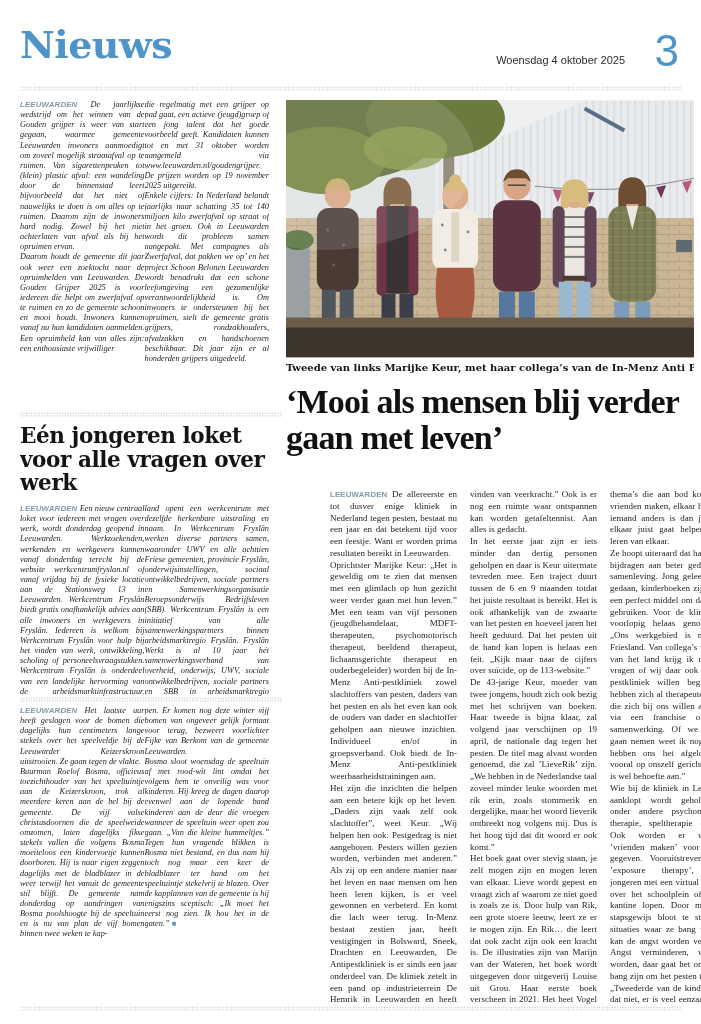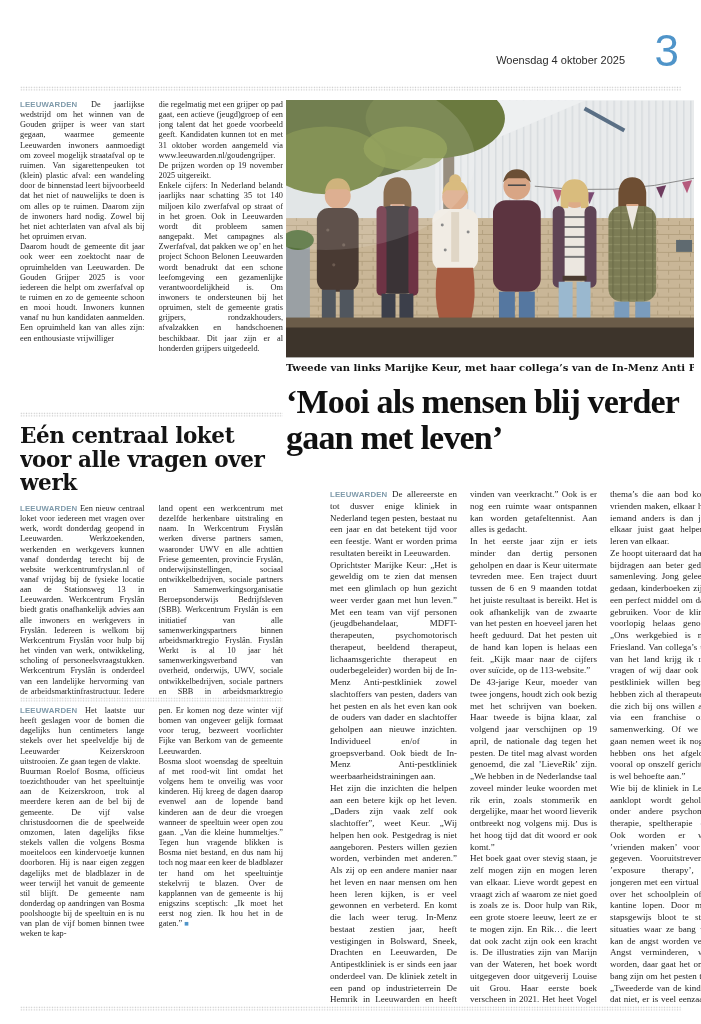--- a/index.html
+++ b/index.html
@@ -12,21 +12,21 @@
         font-size:11px;color:#2b2b2b;}
   .page-number{position:absolute;right:22px;top:26px;font-family:"Liberation Sans",sans-serif;
         font-size:44px;font-weight:400;color:#4f94c9;}
   .dotrule{position:absolute;height:5px;
         background-image:radial-gradient(circle,#c3c3c3 0.7px,transparent 0.9px);
         background-size:2.6px 2.6px;}
   
   .article{position:absolute;overflow:hidden;}
   .headline{font-family:"DejaVu Serif",serif;font-weight:700;color:#141414;
         font-size:21.5px;line-height:1.1;letter-spacing:-0.4px;margin:0 0 9px 0;}
-  .body-cols{display:flex;gap:14px;}
+  .body-cols{display:flex;font-style:italic;}
   .col{width:124.5px;font-size:8.3px;line-height:10.15px;text-align:justify;
         white-space:pre-line;overflow:hidden;}
   .dateline{font-family:"Liberation Sans",sans-serif;font-weight:700;font-size:7.8px;
         color:#7f9aaa;letter-spacing:0.2px;}
   .endmark{color:#4f94c9;font-size:7.5px;}
   
   .photo-wrap{position:absolute;left:286px;top:100px;width:408px;height:258px;overflow:hidden;}
   .caption{position:absolute;left:286px;top:362px;width:408px;font-size:10px;
         white-space:nowrap;overflow:hidden;}
   .caption b{font-family:"DejaVu Serif",serif;font-weight:700;color:#141414;}
@@ -35,37 +35,38 @@
         font-size:34px;line-height:1.07;letter-spacing:-0.8px;margin:0;}
   .main-body{position:absolute;left:286px;top:489px;width:408px;height:518px;
         display:flex;gap:13px;overflow:hidden;margin-left:44px;}
   .main-body .col{width:127px;font-size:9px;line-height:11.75px;}
 </style>
 </head>
 <body>
 
 <div class="page">
 
+  <div class="masthead-title">Nieuws</div>
   <div class="masthead-date">Woensdag 4 oktober 2025</div>
   <div class="page-number">3</div>
   <div class="dotrule" style="left:20px;top:86px;width:661px;"></div>
 
   <div class="article" style="left:20px;top:100px;width:263px;height:310px;">
     <div class="body-cols">
       <div class="col"><span class="dateline">LEEUWARDEN</span> <span>De jaarlijkse wedstrijd om het winnen van de Gouden grijper is weer van start gegaan, waarmee gemeente Leeuwarden inwoners aanmoedigt om zoveel mogelijk straatafval op te ruimen. Van sigarettenpeuken tot (klein) plastic afval: een wandeling door de binnenstad leert bijvoorbeeld dat het niet of nauwelijks te doen is om alles op te ruimen. Daarom zijn de inwoners hard nodig. Zowel bij het niet achterlaten van afval als bij het opruimen ervan.
 Daarom houdt de gemeente dit jaar ook weer een zoektocht naar de opruimhelden van Leeuwarden. De Gouden Grijper 2025 is voor iedereen die helpt om zwerfafval op te ruimen en zo de gemeente schoon en mooi houdt. Inwoners kunnen vanaf nu hun kandidaten aanmelden. Een opruimheld kan van alles zijn: een enthousiaste vrijwilliger</span></div>
       <div class="col"><span>die regelmatig met een grijper op pad gaat, een actieve (jeugd)groep of een jong talent dat het goede voorbeeld geeft. Kandidaten kunnen tot en met 31 oktober worden aangemeld via www.leeuwarden.nl/goudengrijper. De prijzen worden op 19 november 2025 uitgereikt.
 Enkele cijfers: In Nederland belandt jaarlijks naar schatting 35 tot 140 miljoen kilo zwerfafval op straat of in het groen. Ook in Leeuwarden wordt dit probleem samen aangepakt. Met campagnes als Zwerfafval, dat pakken we op’ en het project Schoon Belonen Leeuwarden wordt benadrukt dat een schone leefomgeving een gezamenlijke verantwoordelijkheid is. Om inwoners te ondersteunen bij het opruimen, stelt de gemeente gratis grijpers, rondzakhouders, afvalzakken en handschoenen beschikbaar. Dit jaar zijn er al honderden grijpers uitgedeeld. </span></div>
     </div>
   </div>
 
   <div class="dotrule" style="left:20px;top:412px;width:263px;"></div>
 
   <div class="article" style="left:20px;top:424px;width:263px;height:272px;">
-    <h2 class="headline">Eén centraal loket voor alle vragen over werk</h2>
+    <h2 class="headline">Eén jongeren loket voor alle vragen over werk</h2>
     <div class="body-cols">
       <div class="col"><span class="dateline">LEEUWARDEN</span> <span>Een nieuw centraal loket voor iedereen met vragen over werk, wordt donderdag geopend in Leeuwarden. Werkzoekenden, werkenden en werkgevers kunnen vanaf donderdag terecht bij de website werkcentrumfryslan.nl of vanaf vrijdag bij de fysieke locatie aan de Stationsweg 13 in Leeuwarden. Werkcentrum Fryslân biedt gratis onafhankelijk advies aan alle inwoners en werkgevers in Fryslân. Iedereen is welkom bij Werkcentrum Fryslân voor hulp bij het vinden van werk, ontwikkeling, scholing of personeelsvraagstukken. Werkcentrum Fryslân is onderdeel van een landelijke hervorming van de arbeidsmarktinfrastructuur. Iedere arbeidsmarktregio in Neder-</span></div>
       <div class="col"><span>land opent een werkcentrum met dezelfde herkenbare uitstraling en naam. In Werkcentrum Fryslân werken diverse partners samen, waaronder UWV en alle achttien Friese gemeenten, provincie Fryslân, onderwijsinstellingen, sociaal ontwikkelbedrijven, sociale partners en Samenwerkingsorganisatie Beroepsonderwijs Bedrijfsleven (SBB). Werkcentrum Fryslân is een initiatief van alle samenwerkingspartners binnen arbeidsmarktregio Fryslân. Fryslân Werkt is al 10 jaar hét samenwerkingsverband van overheid, onderwijs, UWV, sociale ontwikkelbedrijven, sociale partners en SBB in arbeidsmarktregio Fryslân. Dat verandert niet met de komst van Werkcentrum Fryslân. </span></div>
     </div>
   </div>
 
   <div class="dotrule" style="left:20px;top:697px;width:263px;"></div>
 
   <div class="article" style="left:20px;top:706px;width:263px;height:300px;">
     <div class="body-cols">

